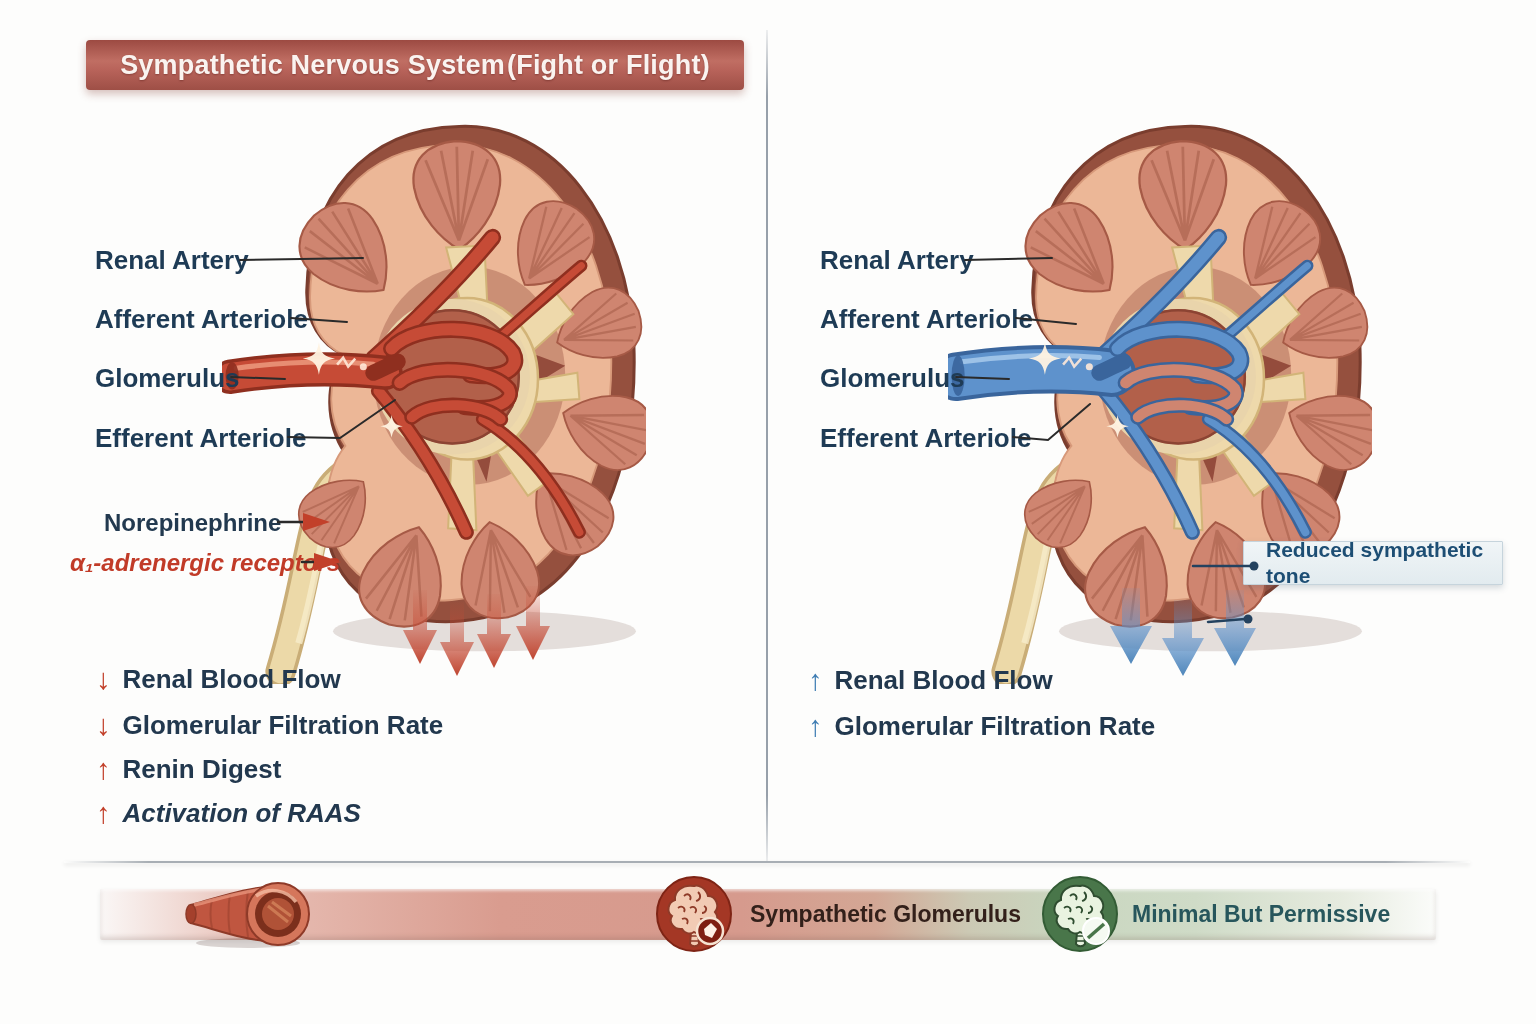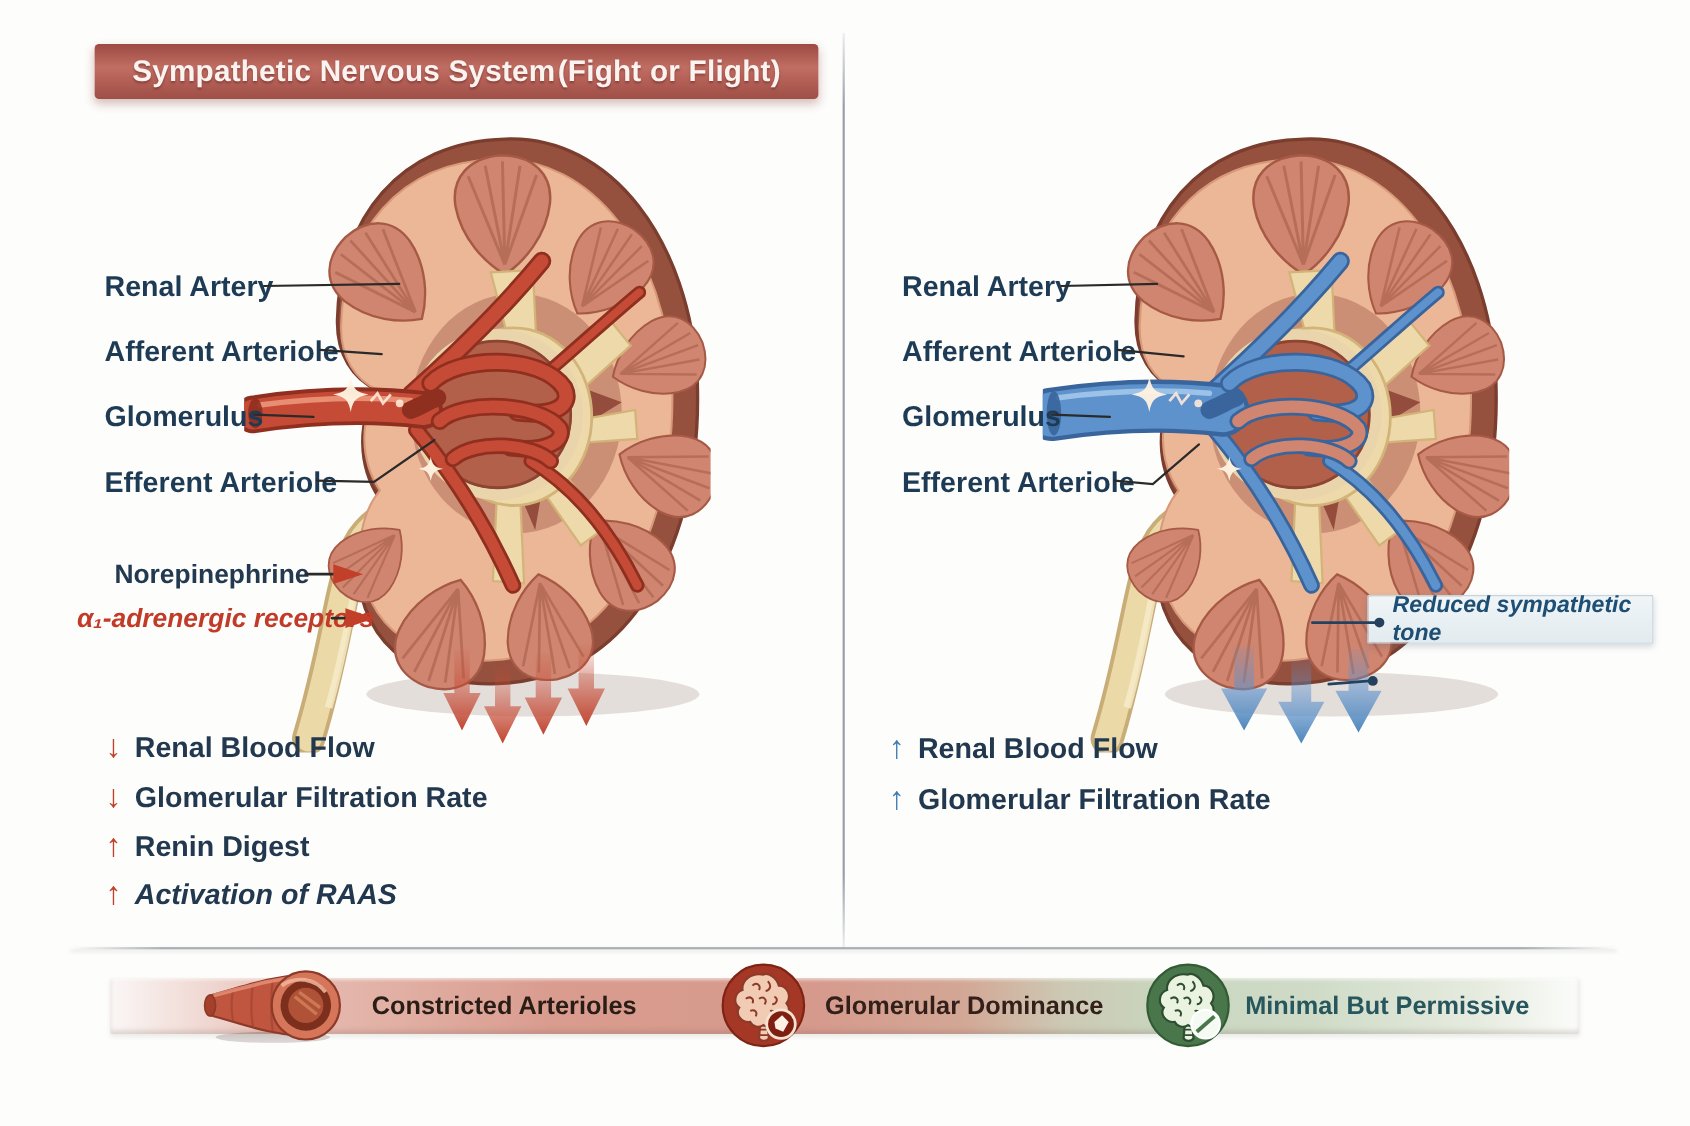--- a/index.html
+++ b/index.html
@@ -35,21 +35,21 @@
   .effect-row{position:absolute;display:flex;align-items:center;white-space:nowrap;}
   .eff-arrow{font-size:29px;font-weight:700;margin-right:12px;line-height:1;}
   .eff-arrow.red{color:#c2402a;}
   .eff-arrow.blue{color:#3f7db3;}
   .eff-label{font-size:26px;font-weight:600;color:#22384e;}
   .eff-label.italic{font-style:italic;}
 
   
   .callout{position:absolute;background:linear-gradient(180deg,#f0f5f7,#e2ebef);
       border:1px solid #c6d4dc;border-radius:1px;box-shadow:0 3px 6px rgba(70,90,110,.22);
-      color:#1d4e74;font-size:21px;font-weight:700;font-style:italic;
+      color:#1d4e74;font-size:21px;font-weight:700;
       display:flex;align-items:center;padding:4px 14px 4px 22px;box-sizing:border-box;line-height:1.25;}
 
   
   .kidney{position:absolute;}
 
   
   .legend-bar{position:absolute;left:100px;top:889px;width:1336px;height:51px;
       background:linear-gradient(90deg,#faf7f6 0%,#e7bdb3 12%,#d99c8f 30%,#d69a8d 48%,
                  #d3a795 58%,#ccc9b4 65%,#c9d6bf 72%,#cfdbc7 82%,#e6ebdf 93%,#fbfcfa 100%);
       box-shadow:inset 0 2px 3px rgba(255,255,255,.6),inset 0 -3px 5px rgba(120,90,80,.22),0 2px 5px rgba(0,0,0,.08);
@@ -326,17 +326,16 @@
   <svg class="abs" style="left:1040px;top:874px" width="80" height="80" viewBox="0 0 80 80">
     <circle cx="40" cy="40" r="37" fill="#49764a" stroke="#335c35" stroke-width="2"></circle>
     <path d="M37 58 L36 70 C38 73 43 73 45 70 L44 58 Z" fill="#e9f3e0" stroke="#2f4d30" stroke-width="2"></path>
     <path d="M36 62 L45 62 M36 67 L45 67" stroke="#2f4d30" stroke-width="1.6"></path>
     <path d="M40 12 C28 10 20 18 21 26 C14 28 12 38 18 42 C14 48 20 56 28 55 C30 59 36 61 40 58 C46 62 54 59 55 53 C62 53 66 44 61 38 C66 32 62 22 54 22 C52 14 44 10 40 12 Z" fill="#e9f3e0" stroke="#2f4d30" stroke-width="2"></path>
     <path d="M30 22 C34 18 38 22 36 26 M44 18 C48 22 46 26 42 27 M24 34 C28 31 32 34 30 38 M50 32 C54 34 52 39 48 39 M36 34 C40 31 44 35 41 39 M28 45 C32 43 35 46 33 50 M46 45 C50 44 52 48 49 51" stroke="#2f4d30" stroke-width="1.8" fill="none"></path>
     <circle cx="56" cy="57" r="13" fill="#f5faf2" stroke="#ffffff" stroke-width="2"></circle>
     <line x1="48" y1="64" x2="64" y2="50" stroke="#49764a" stroke-width="3.5"></line>
   </svg>
 
-  <div class="legend-label l1">Constricted Arterioles</div>
-  <div class="legend-label l2">Glomerular Dominance</div>
+  <div class="legend-label l2">Sympathetic Glomerulus</div>
   <div class="legend-label l3">Minimal But Permissive</div>
 
 </div>
 
 </body></html>

